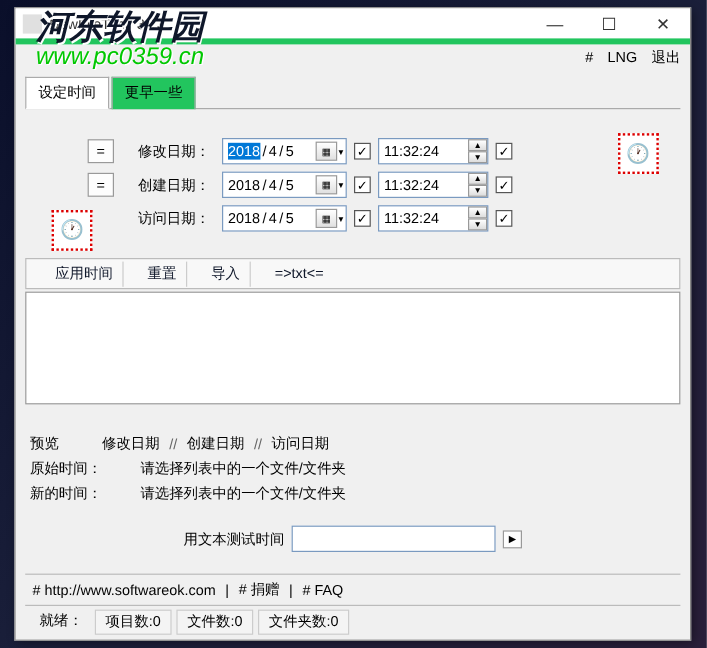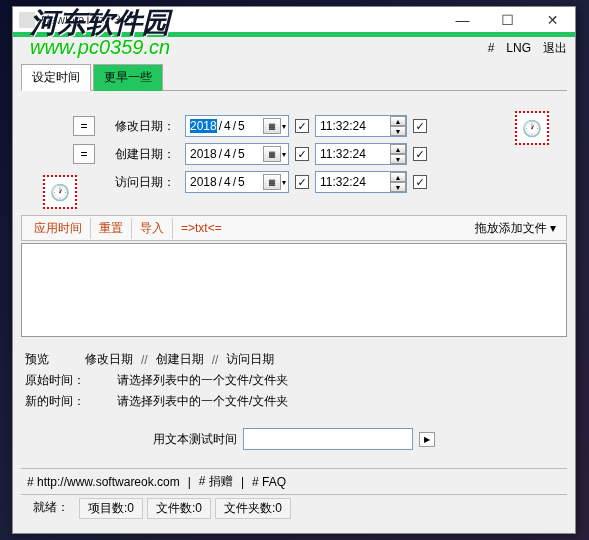--- a/index.html
+++ b/index.html
@@ -193,34 +193,35 @@
   align-items: center;
   border: 1px solid #bbb;
   background: #f8f8f8;
   margin-top: 8px;
   height: 26px;
   padding: 0 4px;
 }
 .tbtn {
   padding: 2px 8px;
   cursor: pointer;
-  color: #c2410c;
+  color: #0f172a;
+  margin-left: 12px;
 }
 .tbtn.sep { border-right: 1px solid #ccc; }
 .tool-right { margin-left: auto; padding: 2px 6px; }
 .listarea {
   height: 94px;
   border: 1px solid #999;
   background: #fff;
   margin-top: 2px;
 }
 .preview-hdr {
   display: flex;
   gap: 8px;
-  margin-top: 12px;
+  margin-top: 22px;
   padding: 2px 4px;
   align-items: center;
 }
 .preview-hdr .col { }
 .preview-hdr .ds { color: #666; }
 .info-row {
   display: flex;
   gap: 16px;
   padding: 2px 4px;
 }
@@ -376,21 +377,20 @@
         </div>
 
       </div>
     </div>
 
     <div class="toolbar">
       <div class="tbtn sep">应用时间</div>
       <div class="tbtn sep">重置</div>
       <div class="tbtn sep">导入</div>
       <div class="tbtn">=&gt;txt&lt;=</div>
-      <div class="tool-right">拖放添加文件  ▾</div>
     </div>
 
     <div class="listarea"></div>
 
     <div class="preview-hdr">
       <span class="col">预览</span>
       <span style="width:20px"></span>
       <span class="col">修改日期</span>
       <span class="ds">//</span>
       <span class="col">创建日期</span>

